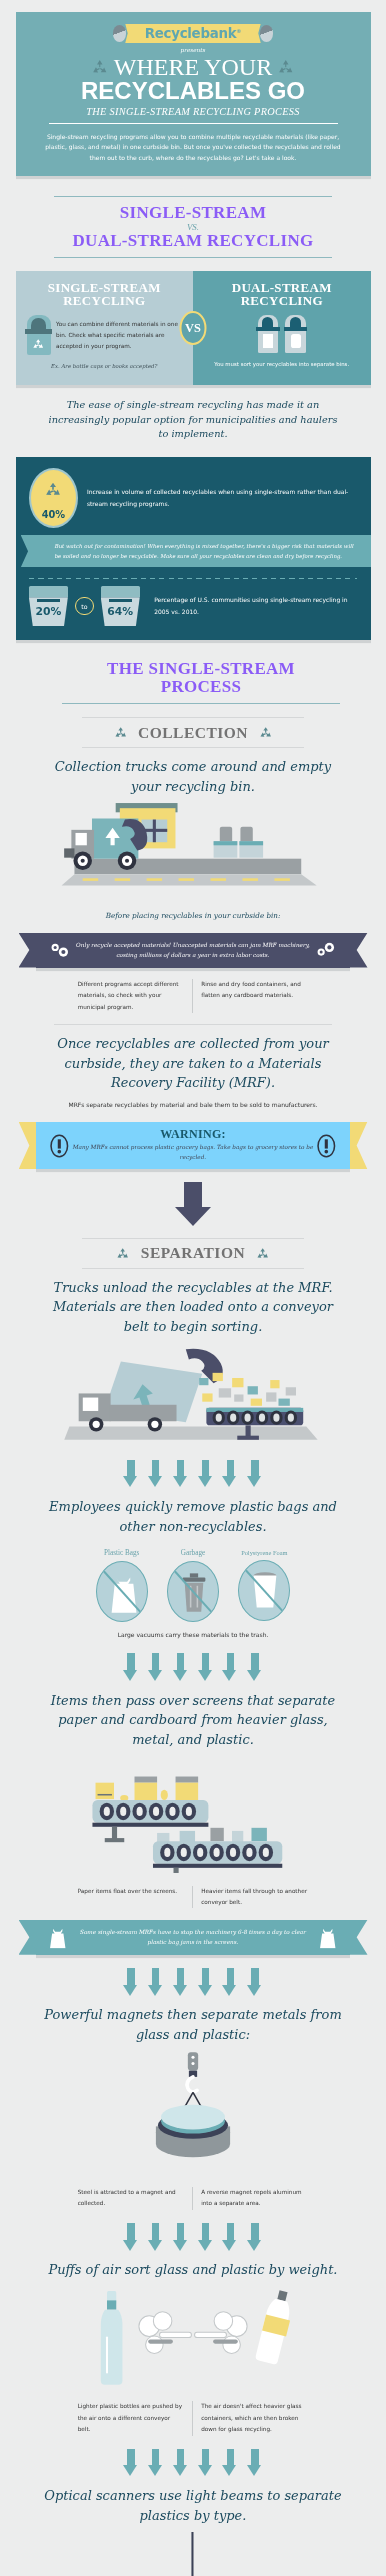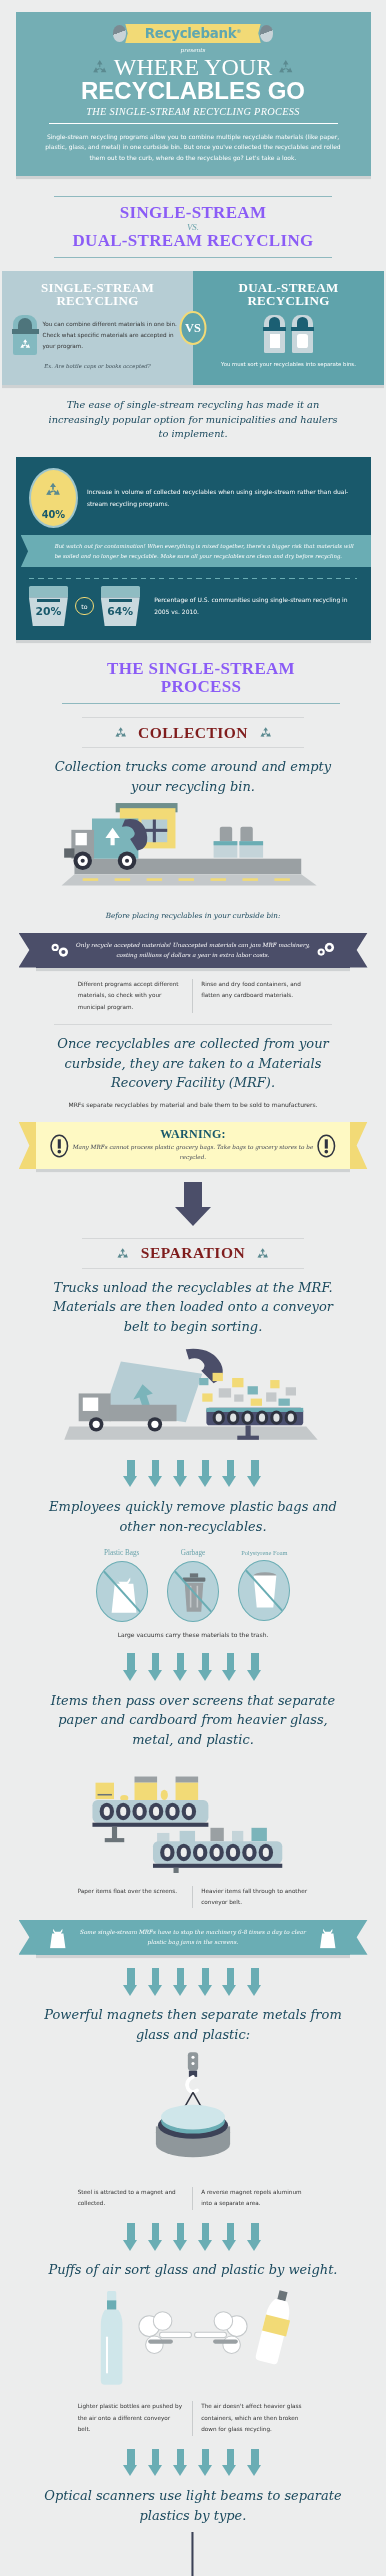--- a/index.html
+++ b/index.html
@@ -64,21 +64,21 @@
   
   .big-head {
     text-align:center; color:#8b5cf6; font-family:"Liberation Serif",serif;
     font-weight:bold; font-size:17px; line-height:1.05; letter-spacing:0.3px;
   }
   .rule-t { width:278px; height:1px; background:#8fb9bf; margin:0 auto 7.2px; }
   .rule-b { width:278px; height:1px; background:#8fb9bf; margin:7.2px auto 0; }
   .vs-small { color:#6aa3ab; font-size:8.8px; font-family:"Liberation Serif",serif; font-style:italic; }
 
   
-  .vs-wrap { width:382px; margin:13.4px auto 0; display:flex; position:relative;
+  .vs-wrap { width:355px; margin:13.4px auto 0; display:flex; position:relative;
              box-shadow: 0 3.1px 0 #cfd2d3; }
   .vs-left { width:50%; background:#b6cdd4; padding:9.3px 11.3px 13.4px; }
   .vs-right { width:50%; background:#5fa3ab; padding:9.3px 11.3px 13.4px; }
   .vs-title { color:#fff; font-family:"Liberation Serif",serif; font-weight:bold;
               font-size:13px; text-align:center; line-height:1.05; letter-spacing:0.3px; }
   .vs-body { display:flex; gap:5.2px; align-items:center; margin-top:7.2px; }
   .vs-text { font-size:5.7px; line-height:1.85; font-family:"DejaVu Sans",sans-serif; color:#333; }
   .vs-note { font-size:5.4px; font-family:"DejaVu Serif",serif; font-style:italic;
              color:#41525a; text-align:center; margin-top:7.2px; line-height:1.7; }
   .vs-note.light { color:#fff; font-style:normal; font-family:"DejaVu Sans",sans-serif; }
@@ -143,21 +143,21 @@
   .to-pill { width:18.5px; height:18.5px; border-radius:50%; background:#19596b; border:1.5px solid #f2da76;
              color:#fff; font-size:6.2px; display:flex; align-items:center; justify-content:center;
              font-family:"DejaVu Sans",sans-serif; flex:0 0 auto; }
 
   
   .sub-head-wrap { width:222px; margin:0 auto; padding:4.1px 0; position:relative; }
   .sub-head-wrap .l { position:absolute; left:0; right:0; height:1px; background:#d5d7d8; }
   .sub-head-wrap .l.t { top:0; } .sub-head-wrap .l.b { bottom:0; }
   .sub-head {
     display:flex; align-items:center; justify-content:center; gap:11px;
-    color:#7f1d1d; font-family:"Liberation Serif",serif; font-weight:bold;
+    color:#737373; font-family:"Liberation Serif",serif; font-weight:bold;
     font-size:15.5px; letter-spacing:0.5px; padding:2.1px 0;
   }
   .script-line {
     text-align:center; color:#1b4a5e; font-family:"DejaVu Serif",serif; font-style:italic;
     font-size:13px; line-height:1.5; margin:9.3px auto 0; width:309px;
   }
   .plain-line {
     text-align:center; color:#333; font-family:"DejaVu Sans",sans-serif;
     font-size:6px; line-height:1.9; margin:6.2px auto 0; width:309px;
   }
@@ -176,21 +176,21 @@
   
   .ribbon {
     width:314px; margin:11.3px auto 0; position:relative; padding:7.2px 29px;
     text-align:center; box-shadow:0 3.1px 0 #cfd2d3;
   }
   .ribbon .tip { position:absolute; top:0; bottom:0; width:17.5px; }
   .ribbon .tip.l { left:-17.5px; clip-path:polygon(0 0,100% 0,100% 100%,0 100%,62% 50%); }
   .ribbon .tip.r { right:-17.5px; clip-path:polygon(0 0,100% 0,38% 50%,100% 100%,0 100%); }
   .rib-navy { background:#4b4e69; color:#fff; }
   .rib-navy .tip { background:#4b4e69; }
-  .rib-yellow { background:#fef9c3; color:#3f4453; }
+  .rib-yellow { background:#7dd3fc; color:#3f4453; }
   .rib-yellow .tip { background:#f2da76; }
   .rib-teal { background:#6aadb4; color:#fff; }
   .rib-teal .tip { background:#6aadb4; }
   .rib-text { font-family:"DejaVu Serif",serif; font-style:italic; font-size:5.7px; line-height:1.8; }
   .rib-title { font-family:"Liberation Serif",serif; font-weight:bold; font-size:12px;
                color:#19596b; letter-spacing:0.3px; }
   .rib-icons { position:absolute; top:50%; transform:translateY(-50%); }
   .rib-icons.l { left:13.4px; } .rib-icons.r { right:13.4px; }
 
   

